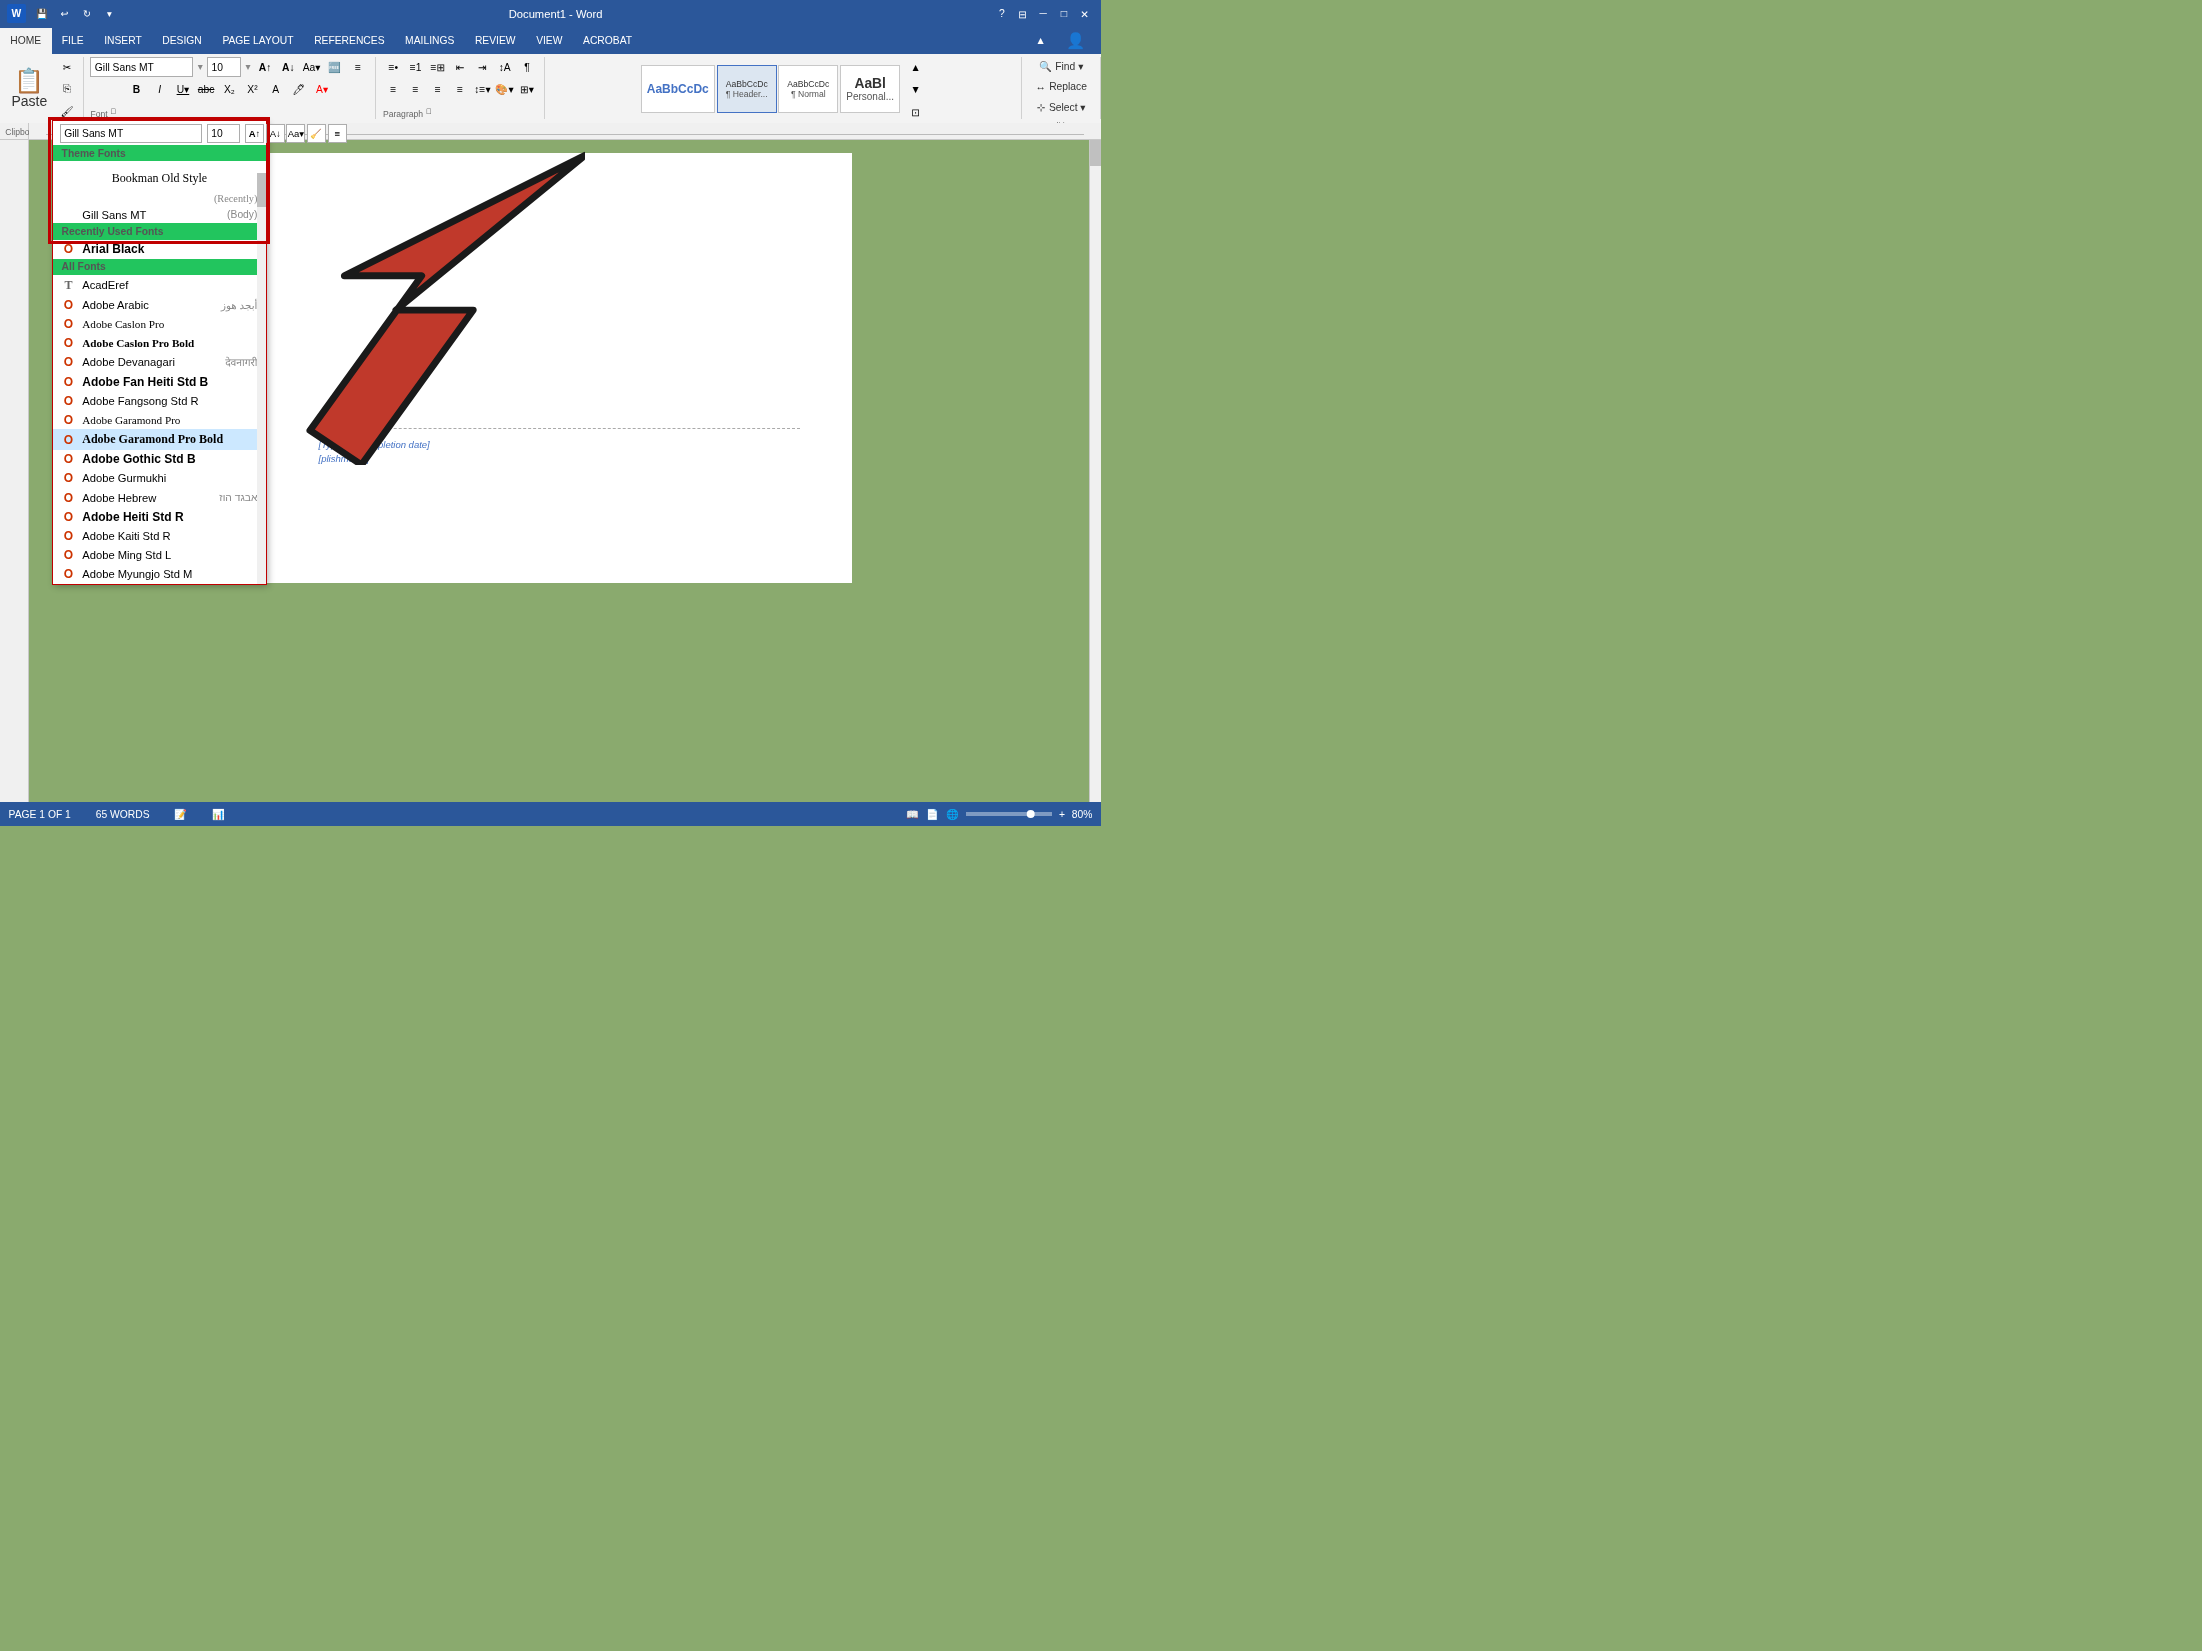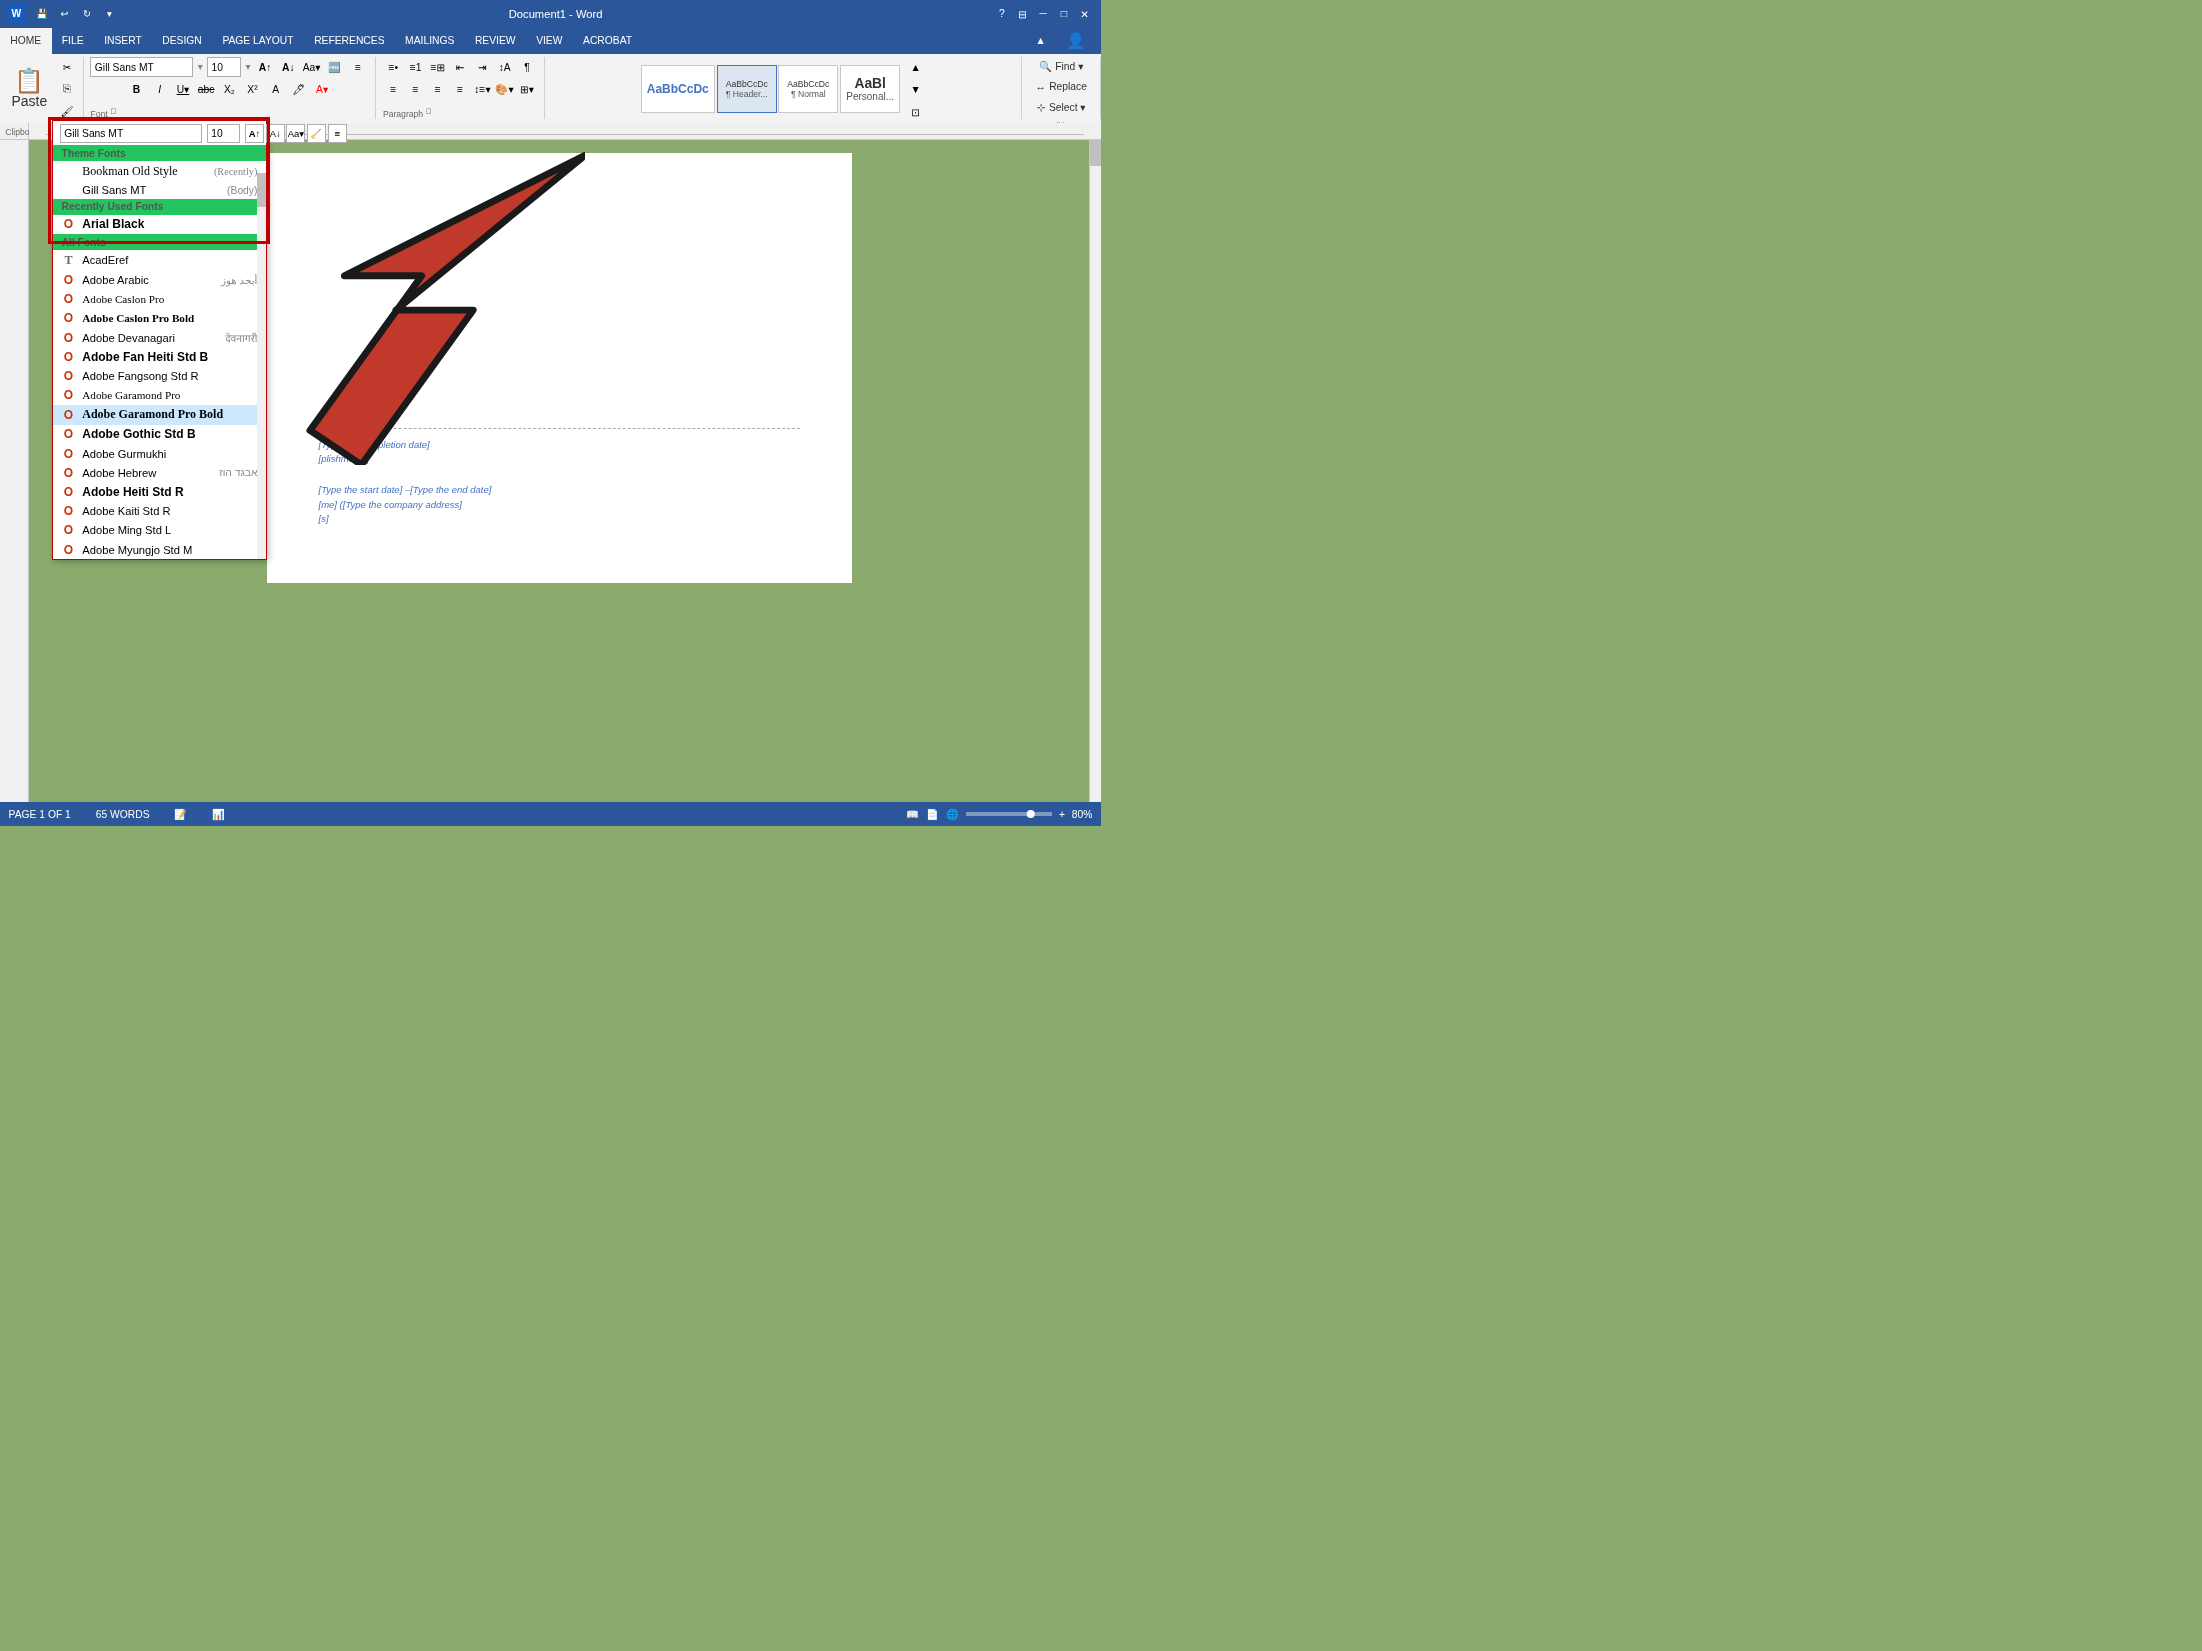--- a/index.html
+++ b/index.html
@@ -377,21 +377,21 @@
       font-size: 10.3px;
     }
     .font-item .font-label-right-rtl {
       margin-left: auto;
       color: #888;
       font-size: 10.3px;
       font-family: Arial;
     }
 
     
-    .f-bookman { font-family: 'Bookman Old Style', Georgia, serif; font-size: 12px; }
+    .f-bookman { font-family: 'Bookman Old Style', Georgia, serif; font-size: 12px; flex-direction: column; }
     .f-gillsans { font-family: 'Gill Sans MT', Arial, sans-serif; font-size: 11.2px; }
     .f-arialblack { font-family: 'Arial Black', Arial, sans-serif; font-weight: 900; font-size: 12px; }
     .f-acadEref { font-family: Arial, sans-serif; font-size: 11.2px; }
     .f-adobe-arabic { font-family: Arial, sans-serif; font-size: 11.2px; }
     .f-adobe-caslon { font-family: 'Adobe Caslon Pro', Georgia, serif; font-size: 11.2px; }
     .f-adobe-caslon-bold { font-family: 'Adobe Caslon Pro', Georgia, serif; font-weight: bold; font-size: 11.2px; }
     .f-adobe-devanagari { font-family: Arial, sans-serif; font-size: 11.2px; }
     .f-adobe-fanheiti { font-family: Arial, sans-serif; font-weight: bold; font-size: 12px; }
     .f-adobe-fangsong { font-family: Arial, sans-serif; font-size: 11.2px; }
     .f-adobe-garamond { font-family: 'Garamond', Georgia, serif; font-size: 11.2px; }
@@ -656,25 +656,20 @@
   <div class="left-ruler"></div>
 
   <div class="doc-area">
     <div class="doc-page">
       <div class="doc-content">
         <div style="height: 241px;"></div>
         <div style="border-top: 0.9px dashed #aaa; padding-top:8.6px; margin-bottom:3.4px;">
           <div class="doc-placeholder">[Type the completion date]</div>
           <div class="doc-placeholder">[plishments]</div>
         </div>
-        <div style="margin-top:17px;">
-          <div class="doc-placeholder">[Type the start date] –[Type the end date]</div>
-          <div class="doc-placeholder">[me] ([Type the company address]</div>
-          <div class="doc-placeholder">[s]</div>
-        </div>
       </div>
     </div>
   </div>
 
   <div class="right-scrollbar scrollbar-track">
     <div class="scrollbar-thumb"></div>
   </div>
 </div>
 
 <div class="font-dropdown">

